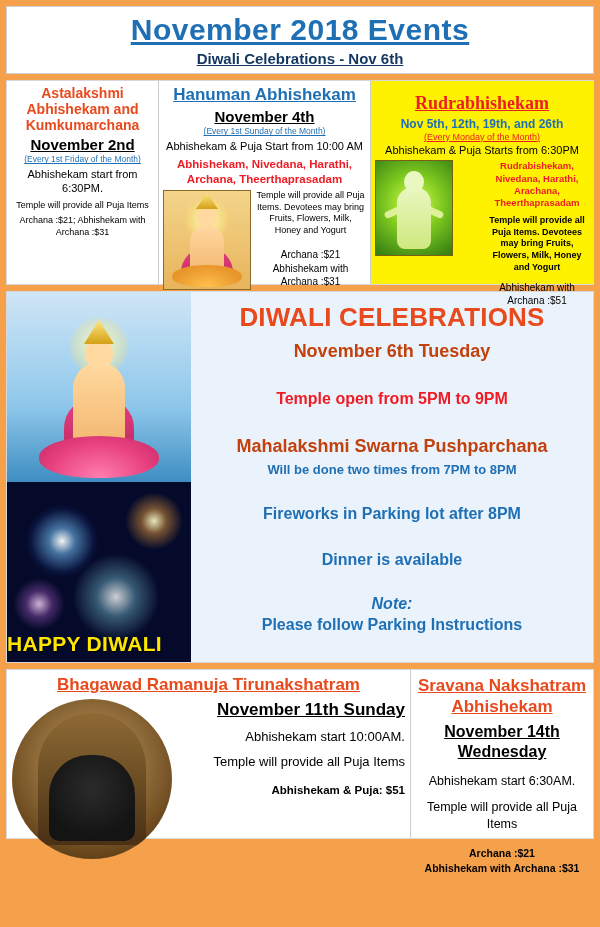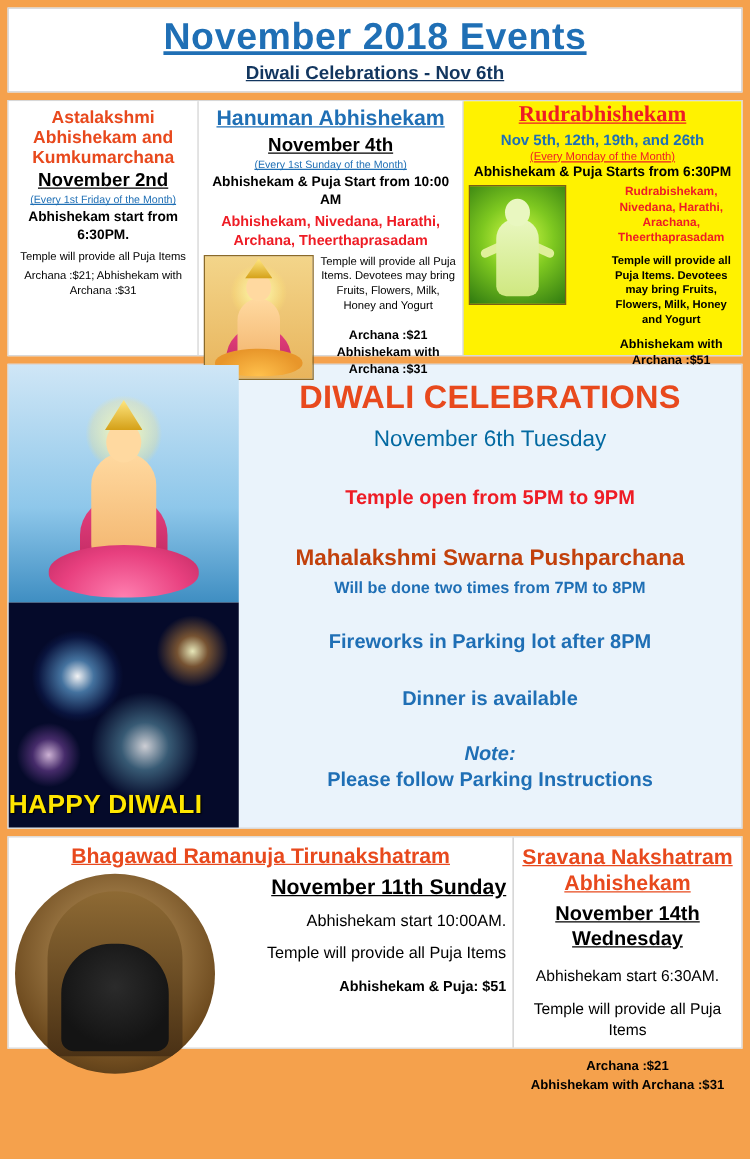--- a/index.html
+++ b/index.html
@@ -59,21 +59,21 @@
     width: 212px;
     background: #ffffff;
     border-right: 1px solid #cccccc;
     text-align: center;
     padding: 4px 4px;
   }
   .col-c {
     flex: 1;
     background: #fff200;
     text-align: center;
-    padding: 0 4px;
+    padding: 12px 4px;
   }
   .t-red-head {
     color: #e8491d;
     font-weight: bold;
     font-size: 14px;
     line-height: 1.15;
   }
   .t-blue-head {
     color: #1f6fb5;
     font-weight: bold;
@@ -103,21 +103,21 @@
     margin-top: 1px;
   }
   .tiny-red {
     color: #ee1c25;
     font-size: 9px;
     text-decoration: underline;
     margin-top: 1px;
   }
   .small-black-b {
     color: #000000;
-    font-weight: bold;
+    font-weight: normal;
     font-size: 11px;
     margin-top: 4px;
     line-height: 1.25;
   }
   .small-black {
     color: #000000;
     font-size: 9px;
     margin-top: 4px;
     line-height: 1.3;
   }
@@ -206,22 +206,22 @@
     padding: 10px 8px 8px 8px;
     text-align: center;
   }
   .diwali-title {
     color: #e8491d;
     font-weight: bold;
     font-size: 26px;
     letter-spacing: 0.2px;
   }
   .diwali-date {
-    color: #0369a1;
-    font-weight: normal;
+    color: #c2410c;
+    font-weight: bold;
     font-size: 18px;
     margin-top: 8px;
   }
   .diwali-red {
     color: #ee1c25;
     font-weight: bold;
     font-size: 16px;
     margin-top: 28px;
   }
   .diwali-blue-big {

